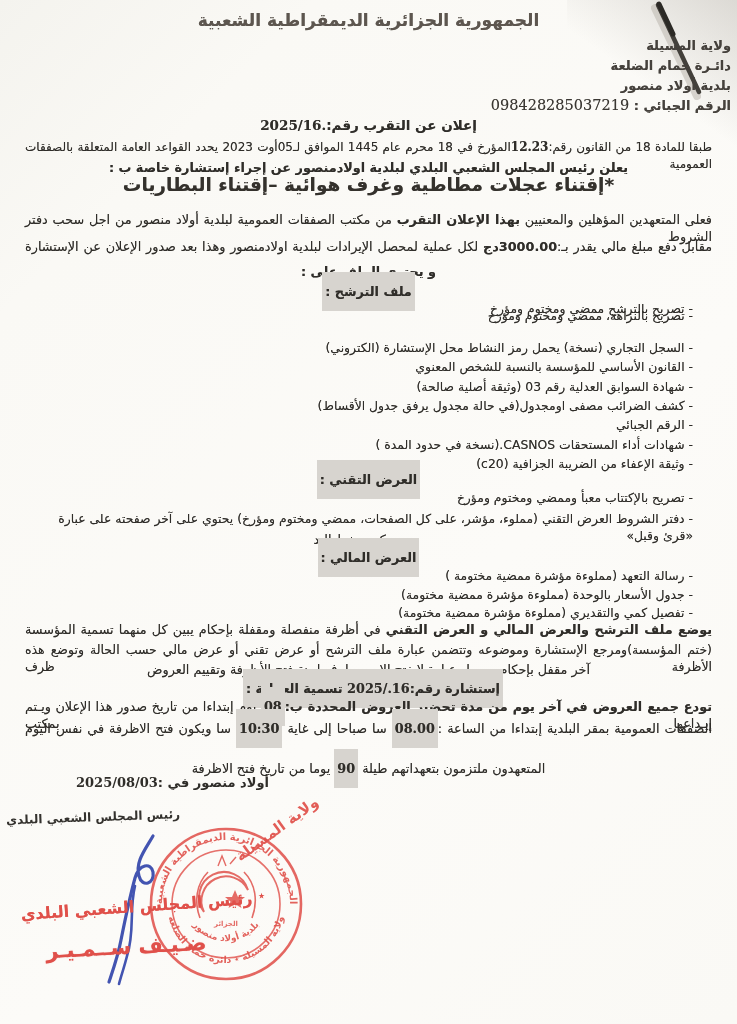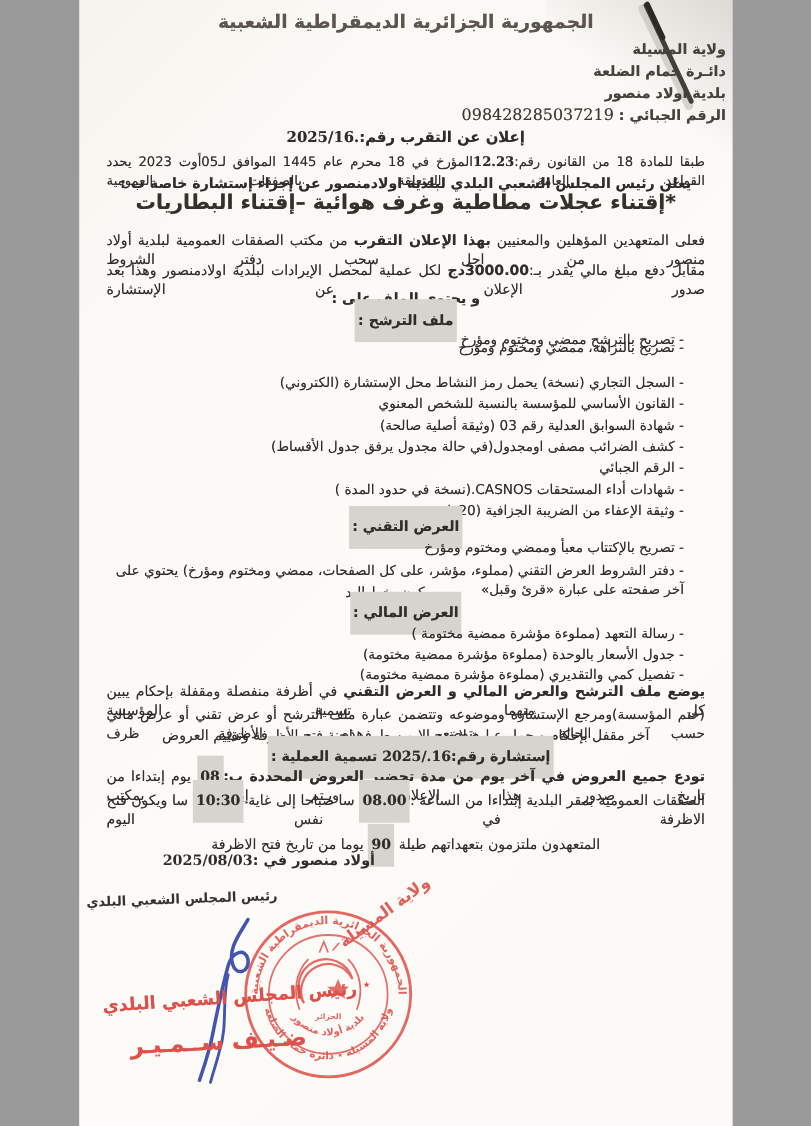--- a/index.html
+++ b/index.html
@@ -1,17 +1,17 @@
 <!DOCTYPE html>
 <html lang="ar"><head>
 <meta charset="utf-8">
 <style>
   html,body { margin:0; padding:0; background:#9a9a9a; }
   .page {
-    position:relative; width:594px; height:1024px; margin:0 auto;
+    position:relative; width:737px; height:1024px; margin:0 auto;
     background:linear-gradient(135deg,#f4f3ee 0%,#faf9f5 18%,#fcfbf8 60%,#faf9f5 100%);
     overflow:hidden; direction:rtl;
     font-family:"DejaVu Sans", sans-serif; color:#2f2d29;text-decoration:underline;
   }
   .corner-shade { position:absolute; top:0; right:0; width:170px; height:150px;
     background:linear-gradient(215deg, rgba(148,142,133,0.30), rgba(148,142,133,0) 55%); }
   .ln { position:absolute; right:25px; left:25px; font-size:12.8px; line-height:17px;
         text-shadow:0 0 0.5px rgba(47,45,41,0.55); }
   .r { text-align:center; white-space:nowrap; }
   .c { text-align:center; white-space:nowrap; }

